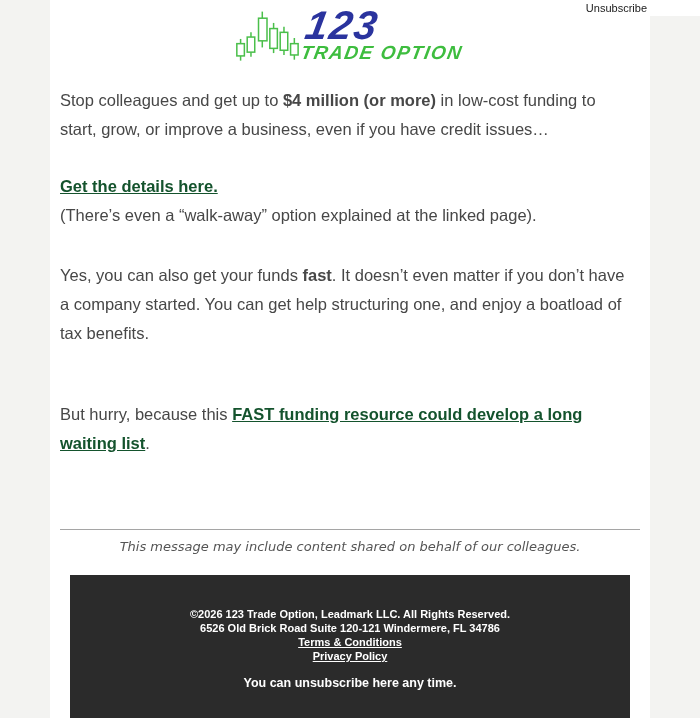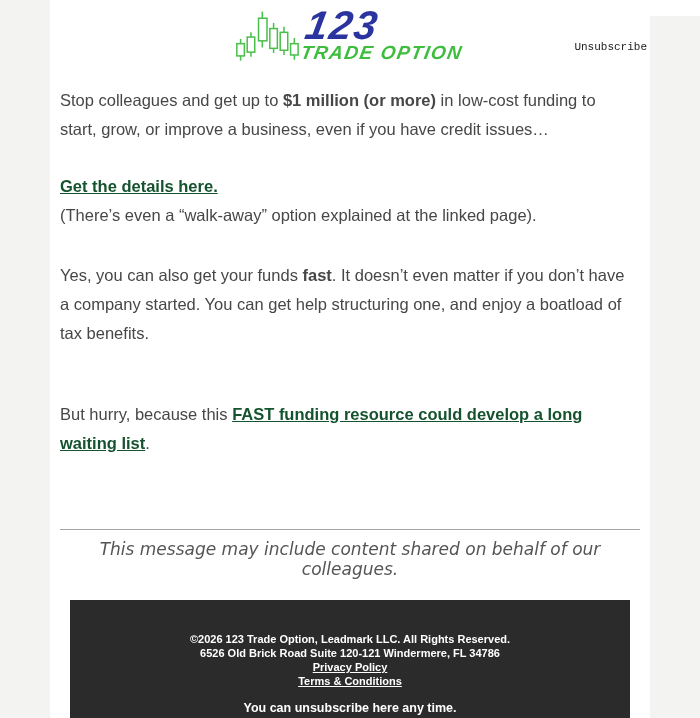--- a/index.html
+++ b/index.html
@@ -19,24 +19,23 @@
   }
 
   
   .email-container {
     position: absolute; left: 50px; top: 0; width: 600px; height: 718px;
     background: #ffffff;
   }
 
   .unsubscribe-top {
     position: absolute; top: 2px; right: 3px;
-    font-family: Liberation Mono, monospace;
+    font-family: Liberation Sans, sans-serif;
     font-size: 11px; color: #1a1a1a; text-decoration: none;
     cursor: pointer;
-    margin-top: 39px;
   }
 
   .logo-row {
     display: flex; justify-content: center; align-items: flex-start;
     padding-top: 8px; height: 70px;
   }
   .logo-icon { width: 66px; height: 60px; margin-right: 4px; }
   .logo-text { display: flex; flex-direction: column; transform: skewX(-10deg); }
   .logo-number {
     font-size: 40px; font-weight: 900; font-style: italic;
@@ -65,21 +64,21 @@
     color: #14532d; font-weight: bold; text-decoration: underline;
     cursor: pointer;
   }
 
   .divider {
     border: none; border-top: 1px solid #a5a5a5;
     margin: 0 10px; margin-top: 71px;
   }
   .colleagues-note {
     text-align: center; font-style: italic;
-    font-size: 17px; color: #555555;
+    font-size: 13px; color: #555555;
     margin-top: 9px;
     font-family: "DejaVu Sans", sans-serif;
   }
 
   .footer-box {
     margin: 21px 20px 0 20px;
     background: #2b2b2b;
     height: 150px;
     color: #ffffff;
     text-align: center;
@@ -123,37 +122,37 @@
         </g>
       </svg>
       <div class="logo-text">
         <span class="logo-number">123</span>
         <span class="logo-name">TRADE OPTION</span>
       </div>
     </div>
 
     <div class="content">
 
-      <p class="para-1"><span>Stop colleagues and get up to </span><b>$1 million (or more)</b><span> in low-cost funding to start, grow, or improve a business, even if you have credit issues…</span></p>
+      <p class="para-1"><span>Stop colleagues and get up to </span><b>$4 million (or more)</b><span> in low-cost funding to start, grow, or improve a business, even if you have credit issues…</span></p>
 
       <p class="para-links"><a class="body-link">Get the details here.</a><br>
         <span>(There’s even a “walk-away” option explained at the linked page).</span></p>
 
       <p class="para-2"><span>Yes, you can also get your funds </span><b>fast</b><span>. It doesn’t even matter if you don’t have a company started. You can get help structuring one, and enjoy a boatload of tax benefits.</span></p>
 
       <p class="para-3"><span>But hurry, because this </span><a class="body-link">FAST funding resource could develop a long waiting list</a><span>.</span></p>
 
     </div>
 
     <hr class="divider">
 
     <div class="colleagues-note">This message may include content shared on behalf of our colleagues.</div>
 
     <div class="footer-box">
       <div class="f-line">©2026 123 Trade Option, Leadmark LLC. All Rights Reserved.</div>
       <div class="f-line">6526 Old Brick Road Suite 120-121 Windermere, FL 34786</div>
+      <div><a class="footer-link">Terms &amp; Conditions</a></div>
       <div><a class="footer-link">Privacy Policy</a></div>
-      <div><a class="footer-link">Terms &amp; Conditions</a></div>
       <div class="footer-unsub">You can unsubscribe here any time.</div>
     </div>
 
   </div>
 </div>
 
 </body></html>

